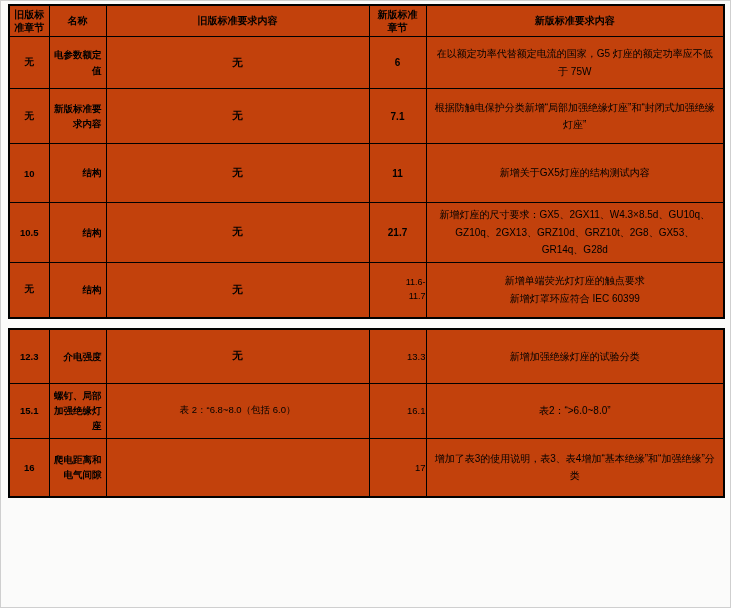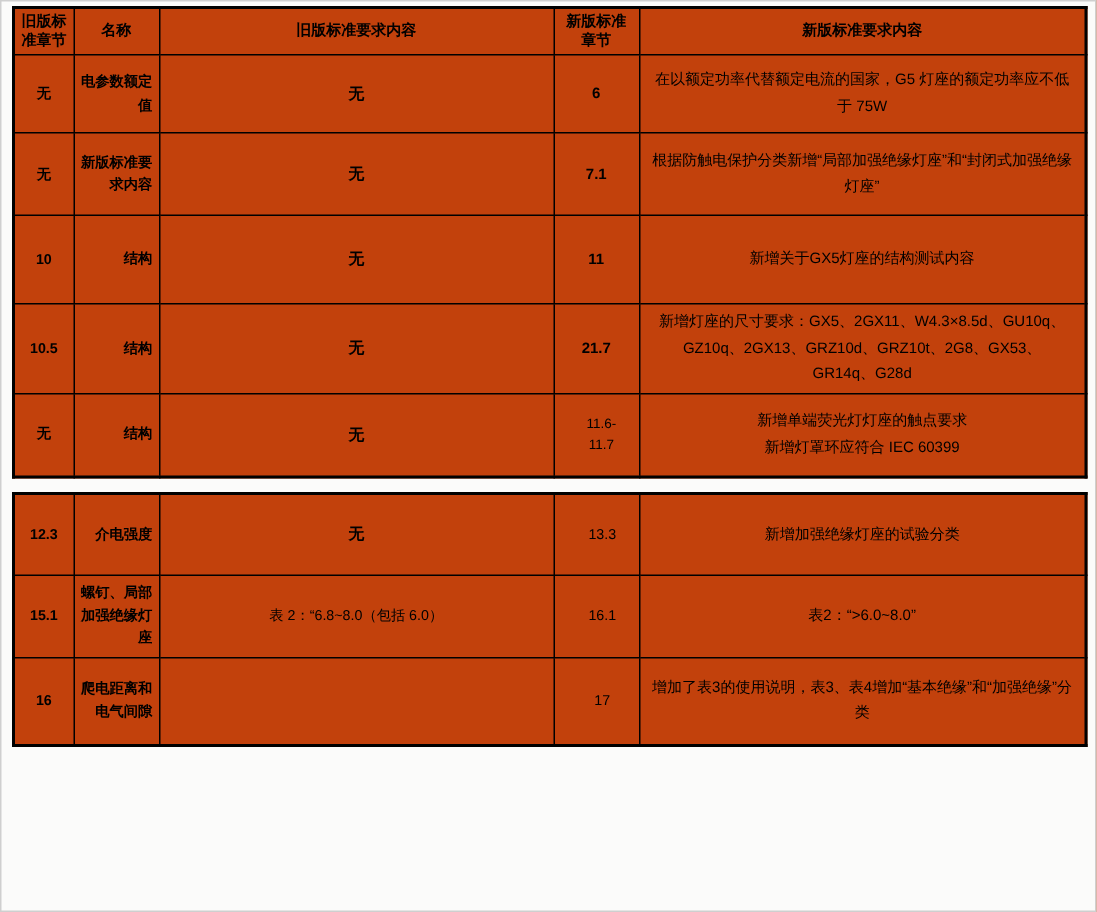--- a/index.html
+++ b/index.html
@@ -25,22 +25,22 @@
     font-size:10px;font-weight:bold;text-align:center;height:30px;line-height:1.35;
   }
   .c1{text-align:center;font-size:9.5px;}
   .c2{text-align:right;font-size:9.5px;font-weight:bold;padding:0 4px;line-height:1.6;}
   .c2n{font-weight:bold;}
   .c3{text-align:center;font-size:9.5px;}
   .c4{text-align:center;font-size:10px;}
   .c5{text-align:center;font-size:10px;padding:3px 8px;line-height:1.75;}
   .b{font-weight:bold;}
   .wu{font-weight:bold;font-size:10.5px;}
-  .range{font-weight:normal;font-size:9px;text-align:center;padding-left:7px;line-height:1.55;}
-  .t2 .c4{text-align:center;padding-left:8px;font-weight:normal;font-size:9.5px;}
+  .range{font-weight:normal;font-size:9px;text-align:right;padding-left:7px;line-height:1.55;}
+  .t2 .c4{text-align:right;padding-left:8px;font-weight:normal;font-size:9.5px;}
   .t2 .c1{font-weight:bold;}
   .rh52{height:52px}.rh54{height:54px}.rh55{height:55px}.rh56{height:56px}.rh57{height:59px}.rh58{height:58px}
   .gap{height:9px;}
 </style>
 </head>
 <body>
 
 <div class="page">
 
   <table class="cmp t1">

